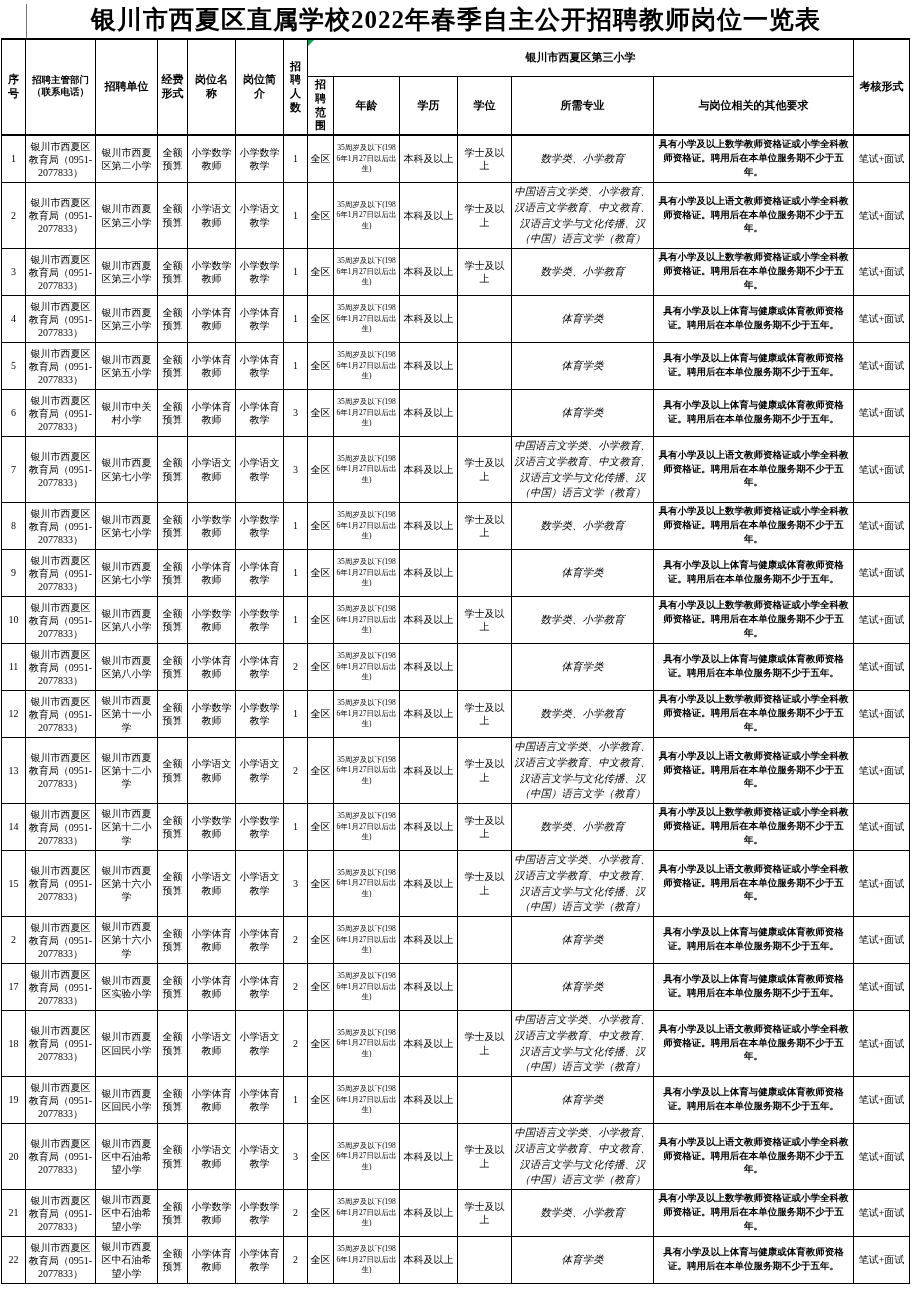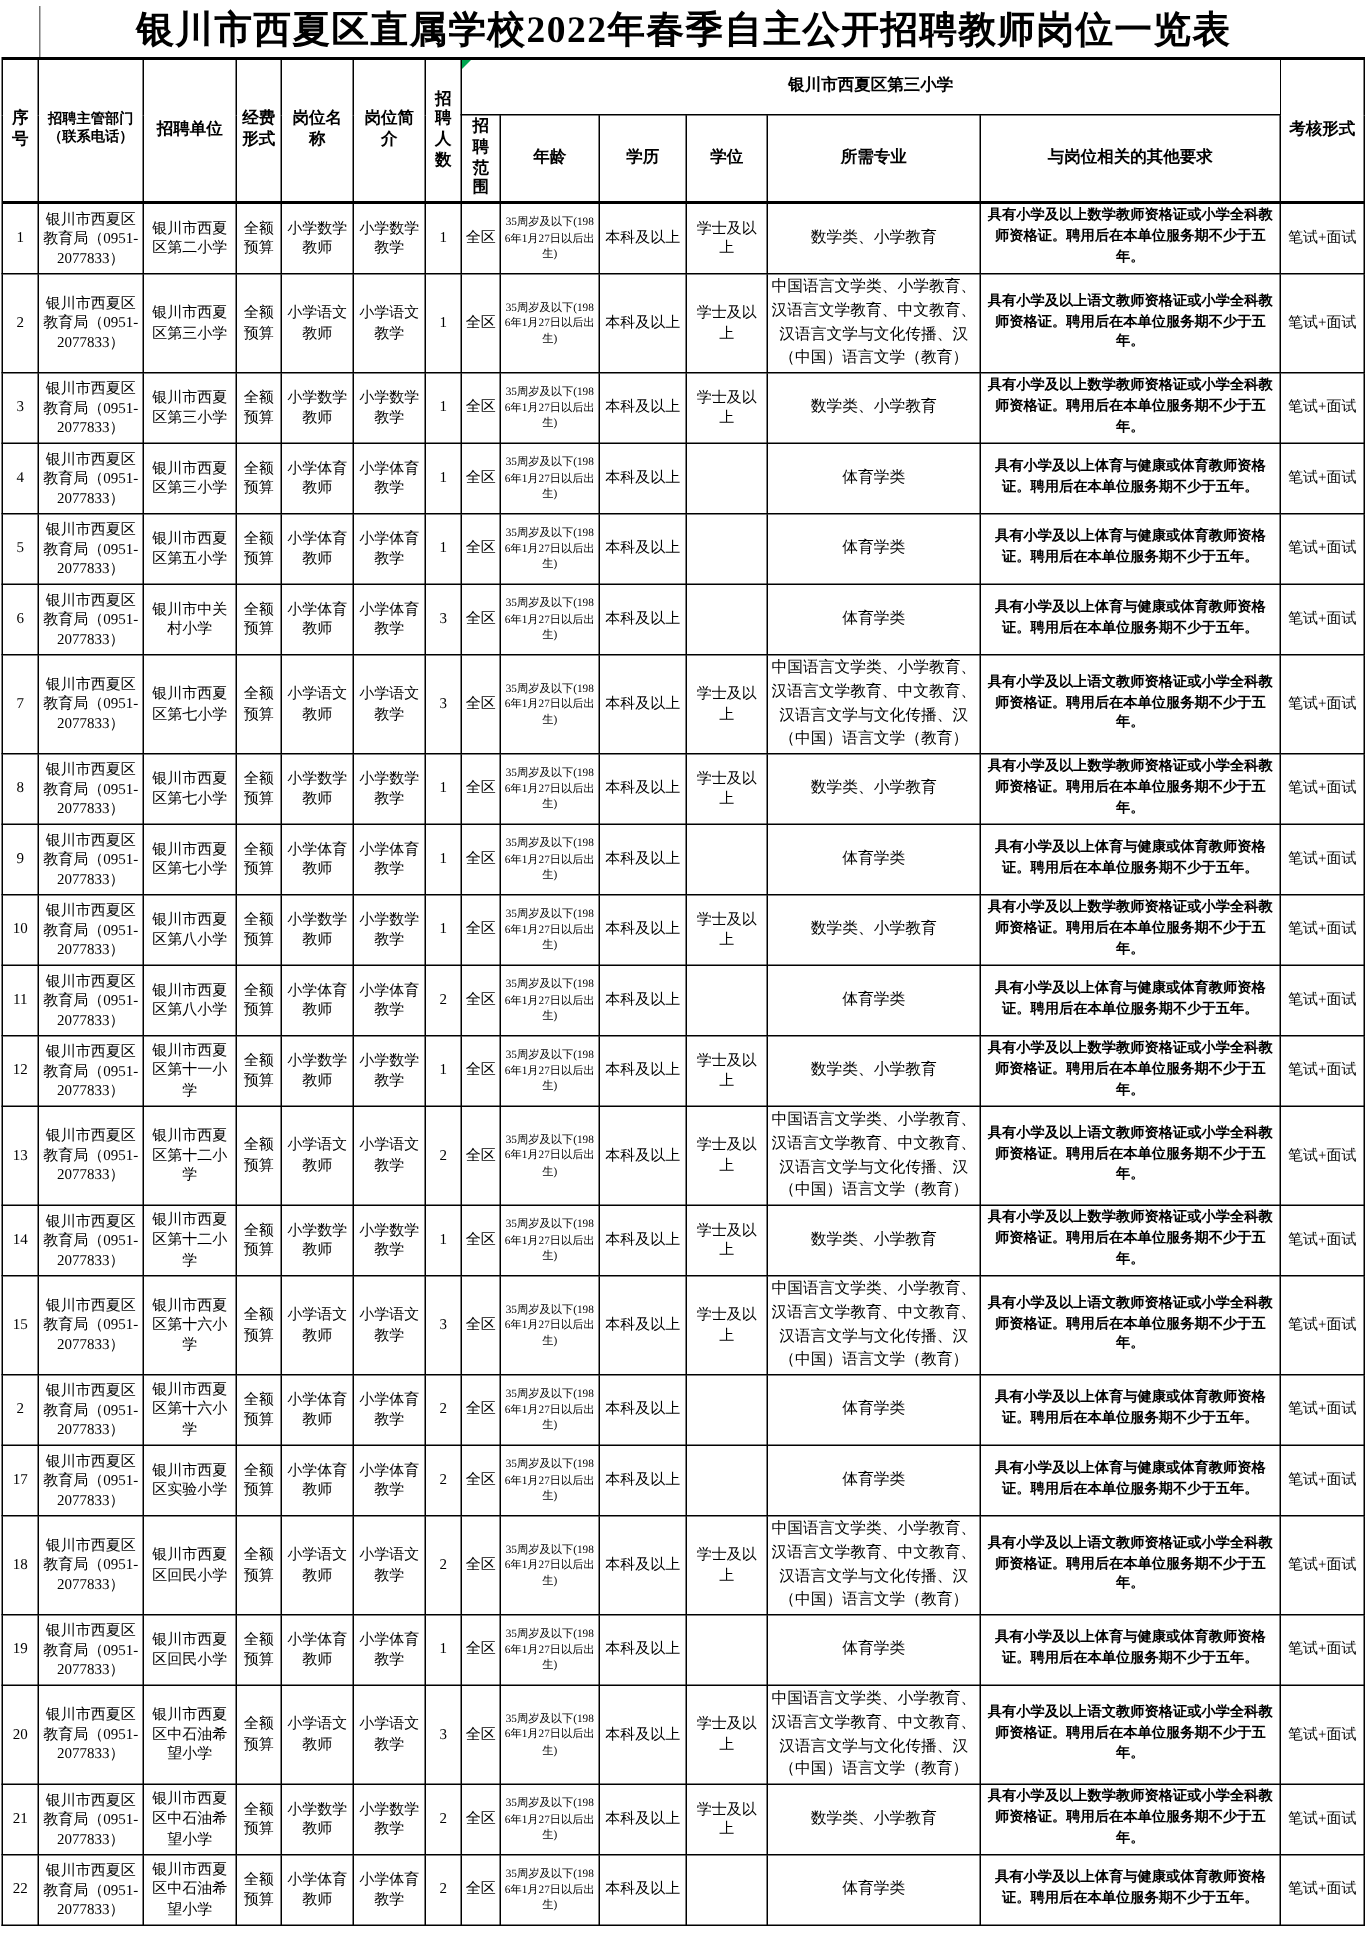--- a/index.html
+++ b/index.html
@@ -27,21 +27,21 @@
   thead th{font-weight:bold;font-size:11px;line-height:1.25;background:#fff;}
   thead tr.h1 th{height:34px;}
   thead tr.h2 th{height:38px;margin-top:32px;}
   th.th-dept{font-size:9.5px;}
   th.th-qual{position:relative;}
   thead{border-bottom:2px solid #000;}
   td{font-size:10px;line-height:1.32;height:44px;}
   td.c-department{font-size:10px;line-height:1.3;}
   td.c-unit{font-size:10px;}
   td.c-age{font-size:7.5px;line-height:1.4;}
-  td.c-major{font-size:10.5px;line-height:1.5;}
+  td.c-major{font-size:10.5px;line-height:1.5;font-style:italic;}
   td.c-other{font-size:9.5px;line-height:1.45;font-weight:bold;}
   td.c-no,td.c-count,td.c-scope{font-size:10px;}
   .green-tri{
     position:absolute;left:0;top:0;width:0;height:0;
     border-top:6px solid #00a650;border-right:6px solid transparent;
   }
 </style>
 </head>
 <body>
 

